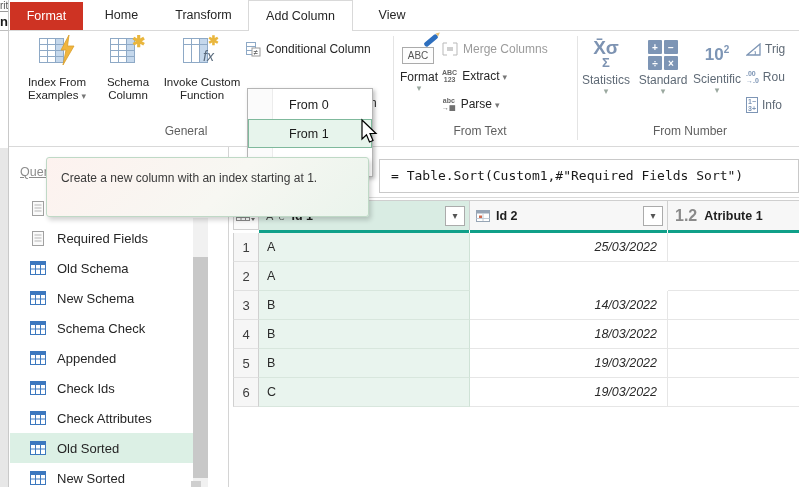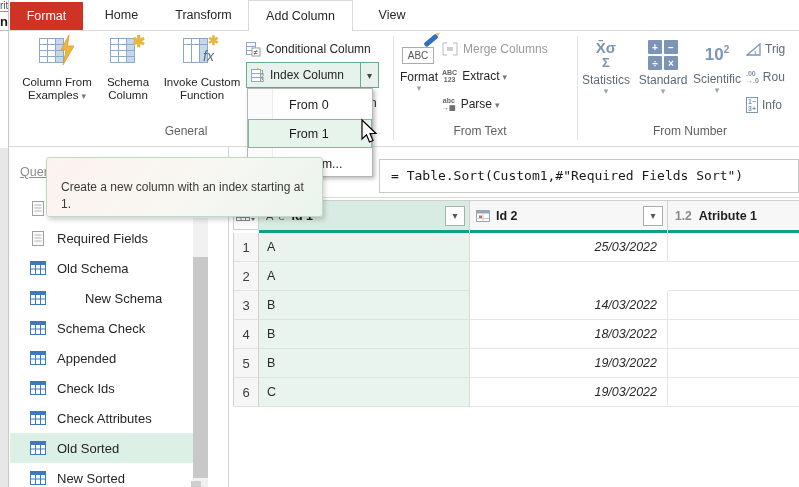--- a/index.html
+++ b/index.html
@@ -55,38 +55,38 @@
   #format-btn .lbl { font-size:12px; color:#262626; margin-top:4px; }
 
   .stack-icon { display:flex; flex-direction:column; align-items:center; line-height:7px; }
   .stack-icon .t1 { font-size:7px; color:#666; font-weight:bold; }
   .stack-icon .t2 { font-size:7px; color:#666; font-weight:bold; }
 
   
   .numbtn { position:absolute; top:36px; height:88px; display:flex; flex-direction:column; align-items:center; }
   .numbtn .lbl { font-size:12px; color:#5f6a76; margin-top:3px; white-space:nowrap; }
   .stat-icon { display:flex; flex-direction:column; align-items:center; color:#7d93b2; font-weight:bold; line-height:15px; margin-top:4px; }
-  .stat-icon .top { font-size:15px; }
+  .stat-icon .top { font-size:19px; }
   .stat-icon .bot { font-size:13px; }
   .std-icon { width:30px; height:30px; margin-top:4px; display:grid; grid-template-columns:14px 14px; grid-template-rows:14px 14px; gap:2px; }
   .std-icon span { background:#7d95b5; color:#fff; font-size:10px; font-weight:bold; display:flex; align-items:center; justify-content:center; border-radius:1px; }
   .sci-icon { margin-top:8px; color:#7d95b5; font-weight:bold; font-size:17px; }
   .sci-icon sup { font-size:10px; }
   .minirow { position:absolute; left:746px; width:60px; height:18px; display:flex; align-items:center; font-size:12px; color:#5f6a76; white-space:nowrap; overflow:hidden; }
   .minirow .ic { margin-right:4px; display:inline-flex; color:#7d95b5; font-weight:bold; }
   .round-ic { display:flex; flex-direction:column; line-height:7px; font-size:7px; color:#7d95b5; font-weight:bold; }
 
   
   #index-dropdown { left:247px; top:88px; width:126px; height:89px; background:#fff; border:1px solid #b5b5b5; box-shadow:2px 2px 4px rgba(0,0,0,.25); z-index:20; }
   #index-dropdown .gutter { position:absolute; left:0; top:0; width:25px; height:100%; border-right:1px solid #ececec; background:#fbfbfb; }
   .dd-item { position:absolute; left:1px; right:1px; height:29px; font-size:12.5px; color:#1c1c1c; display:flex; align-items:center; padding-left:40px; }
   .dd-item.hl { background:#e7f4ec; border:1px solid #7fb99c; left:0; right:0; }
 
   
-  #tooltip { left:46px; top:157px; width:277px; height:60px; background:linear-gradient(135deg,#fdf2ef 0%,#f7f7f2 55%,#eaf4ec 100%); border:1px solid #bfd9c6; border-radius:3px; box-shadow:2px 3px 5px rgba(0,0,0,.18); z-index:30; padding:21px 14px; font-size:12px; color:#3a3a3a; line-height:17px; }
+  #tooltip { left:46px; top:157px; width:323px; height:60px; background:linear-gradient(135deg,#fdf2ef 0%,#f7f7f2 55%,#eaf4ec 100%); border:1px solid #bfd9c6; border-radius:3px; box-shadow:2px 3px 5px rgba(0,0,0,.18); z-index:30; padding:12px 14px; font-size:12px; color:#3a3a3a; line-height:17px; }
 
   
   #cursor { left:356px; top:118px; z-index:40; }
 
   
   #formula-box { left:379px; top:159px; width:420px; height:34px; background:#fff; border:1px solid #c9c9c9; font-family:"DejaVu Sans Mono",monospace; font-size:13px; color:#1a1a1a; line-height:32px; padding-left:11px; white-space:nowrap; overflow:hidden; }
   #formula-sep { left:228px; top:197px; width:571px; height:1px; background:#dadada; }
 
   
   #side-vline { left:228px; top:147px; width:1px; height:340px; background:#d4d4d4; }
@@ -104,21 +104,21 @@
   .th .cname { font-weight:bold; color:#1f1f1f; }
   #th-corner { left:233px; width:26px; background:#fafafa; justify-content:center; border-left:1px solid #d0d0d0; border-bottom:1px solid #d0d0d0; }
   #th-id1 { left:259px; width:211px; background:#d9ece3; }
   #th-id2 { left:470px; width:198px; }
   #th-attr1 { left:668px; width:131px; border-right:none; }
   .teal { position:absolute; top:230px; height:3px; background:#10a089; }
   .abc-glyph { margin-left:7px; margin-right:7px; color:#4a4a4a; white-space:nowrap; }
   .abc-glyph .a { font-size:11px; }
   .abc-glyph .b { font-size:8px; vertical-align:4px; }
   .abc-glyph .c { font-size:8px; }
-  .num-glyph { margin-left:7px; margin-right:7px; color:#8a8a8a; font-weight:bold; font-size:12px; }
+  .num-glyph { margin-left:7px; margin-right:7px; color:#8a8a8a; font-weight:bold; font-size:16px; }
   .filter-btn { margin-left:auto; margin-right:4px; width:20px; height:20px; background:#fff; border:1px solid #ababab; display:flex; align-items:center; justify-content:center; }
   .filter-btn::after { content:"▾"; font-size:10px; color:#555; }
   .cal-ic { margin-left:6px; margin-right:6px; display:inline-flex; }
   .cell { position:absolute; height:29px; display:flex; align-items:center; font-size:12.5px; color:#2a2a2a; }
   .c-num { left:233px; width:26px; justify-content:center; background:#f6f6f6; border-bottom:1px solid #e0e0e0; border-right:1px solid #d0d0d0; border-left:1px solid #d0d0d0; color:#3c3c3c; font-size:13px; }
   .c-id1 { left:259px; width:211px; background:#e9f4ee; padding-left:8px; border-bottom:1px solid #d8e6dd; border-right:1px solid #cfe2d6; }
   .c-id2 { left:470px; width:198px; justify-content:flex-end; padding-right:10px; font-style:italic; border-bottom:1px solid #e6e6e6; border-right:1px solid #e6e6e6; background:#fff; }
   .c-attr { left:668px; width:131px; border-bottom:1px solid #e6e6e6; background:#fff; }
 </style>
 </head>
@@ -147,21 +147,21 @@
       <svg width="38" height="32" viewBox="0 0 38 32">
         <rect x="1.5" y="4.5" width="24" height="24" fill="#fff" stroke="#8ea9c6"></rect>
         <rect x="17.5" y="4.5" width="8" height="24" fill="#c5d8ec" stroke="#8ea9c6"></rect>
         <line x1="1.5" y1="10.5" x2="25.5" y2="10.5" stroke="#8ea9c6"></line>
         <line x1="1.5" y1="16.5" x2="25.5" y2="16.5" stroke="#8ea9c6"></line>
         <line x1="1.5" y1="22.5" x2="25.5" y2="22.5" stroke="#8ea9c6"></line>
         <line x1="9.5" y1="4.5" x2="9.5" y2="28.5" stroke="#8ea9c6"></line>
         <polygon points="31,1 23,16 28,16 25,31 36,12 29.5,12" fill="#f0b53e" stroke="#d99e2b" stroke-width="0.8"></polygon>
       </svg>
     </span>
-    <span class="lbl">Column From</span>
+    <span class="lbl">Index From</span>
     <span class="lbl caret-inline" style="margin-top:0;">Examples</span>
   </div>
 
   <div class="bigbtn" style="left:102px; width:52px;">
     <span>
       <svg width="38" height="32" viewBox="0 0 38 32">
         <rect x="1.5" y="4.5" width="24" height="24" fill="#fff" stroke="#8ea9c6"></rect>
         <rect x="17.5" y="4.5" width="8" height="24" fill="#c5d8ec" stroke="#8ea9c6"></rect>
         <line x1="1.5" y1="10.5" x2="25.5" y2="10.5" stroke="#8ea9c6"></line>
         <line x1="1.5" y1="16.5" x2="25.5" y2="16.5" stroke="#8ea9c6"></line>
@@ -197,35 +197,20 @@
         <rect x="0.5" y="0.5" width="9" height="12" fill="#fff" stroke="#8ea9c6"></rect>
         <line x1="0.5" y1="4.5" x2="9.5" y2="4.5" stroke="#8ea9c6"></line>
         <line x1="0.5" y1="8.5" x2="9.5" y2="8.5" stroke="#8ea9c6"></line>
         <rect x="6" y="6" width="8" height="8" fill="#fff" stroke="#9a9a9a"></rect>
         <text x="7.5" y="13" font-size="8" fill="#555">≠</text>
       </svg>
     </span>
     <span>Conditional Column</span>
   </div>
 
-  <div class="abs" id="index-btn">
-    <span class="ic" style="margin-left:4px; display:inline-flex;">
-      <svg width="15" height="15" viewBox="0 0 15 15">
-        <rect x="0.5" y="1.5" width="9" height="12" fill="#fff" stroke="#8ea9c6"></rect>
-        <line x1="0.5" y1="5.5" x2="9.5" y2="5.5" stroke="#8ea9c6"></line>
-        <line x1="0.5" y1="9.5" x2="9.5" y2="9.5" stroke="#8ea9c6"></line>
-        <text x="10" y="6" font-size="5" fill="#555">1</text>
-        <text x="10" y="10" font-size="5" fill="#555">2</text>
-        <text x="10" y="14" font-size="5" fill="#555">3</text>
-        <text x="3" y="1" font-size="9" fill="#e9b63d">✱</text>
-      </svg>
-    </span>
-    <span class="txt">Index Column</span>
-    <span class="arrow-sec"></span>
-  </div>
 
   <div class="abs" id="dup-frag">n</div>
 
   <div class="abs group-sep" style="left:393px;"></div>
 
   <div class="abs" id="format-btn">
     <span class="format-icon">
       <span class="abc">ABC</span>
       <span class="pencil"></span>
     </span>
@@ -353,21 +338,21 @@
         <svg width="16" height="14" viewBox="0 0 16 14">
           <rect x="0.5" y="0.5" width="15" height="13" fill="#fff" stroke="#3c78bf"></rect>
           <rect x="0.5" y="0.5" width="15" height="3.5" fill="#3c78bf"></rect>
           <line x1="0.5" y1="8" x2="15.5" y2="8" stroke="#3c78bf"></line>
           <line x1="5.5" y1="4" x2="5.5" y2="13.5" stroke="#3c78bf"></line>
           <line x1="10.5" y1="4" x2="10.5" y2="13.5" stroke="#3c78bf"></line>
         </svg>
       </span>
     <span>Old Schema</span>
   </div>
-  <div class="q-item" style="top:283px;gap:28px;">
+  <div class="q-item" style="top:283px;">
     <span class="ic">
         <svg width="16" height="14" viewBox="0 0 16 14">
           <rect x="0.5" y="0.5" width="15" height="13" fill="#fff" stroke="#3c78bf"></rect>
           <rect x="0.5" y="0.5" width="15" height="3.5" fill="#3c78bf"></rect>
           <line x1="0.5" y1="8" x2="15.5" y2="8" stroke="#3c78bf"></line>
           <line x1="5.5" y1="4" x2="5.5" y2="13.5" stroke="#3c78bf"></line>
           <line x1="10.5" y1="4" x2="10.5" y2="13.5" stroke="#3c78bf"></line>
         </svg>
       </span>
     <span>New Schema</span>

